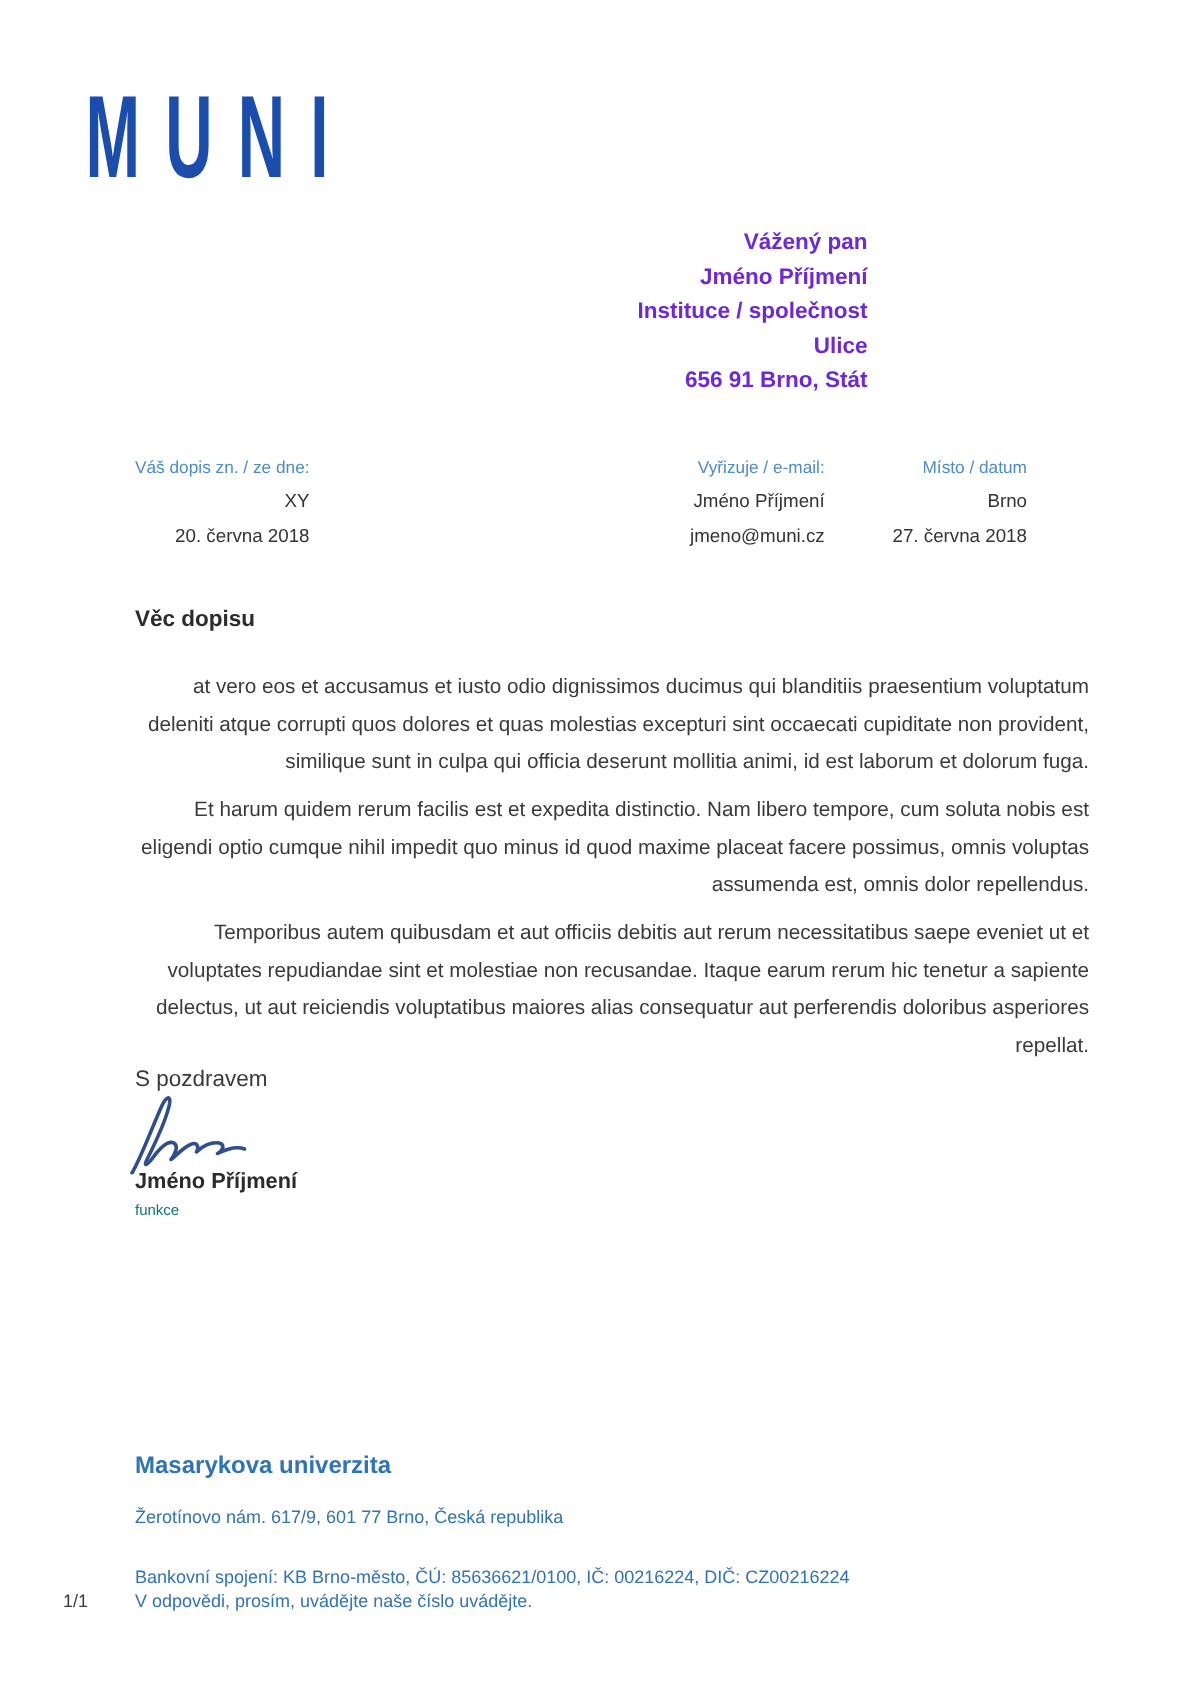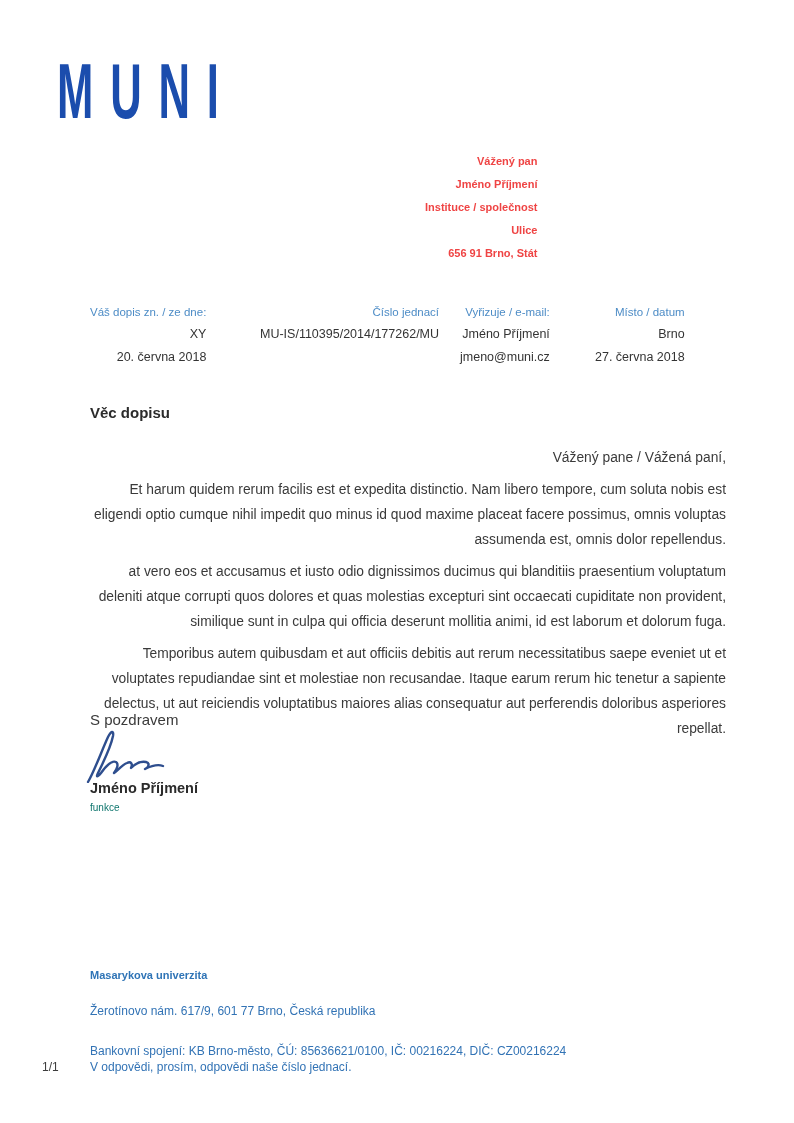--- a/index.html
+++ b/index.html
@@ -29,24 +29,24 @@
     transform: scaleX(0.56);
     transform-origin: 0 0;
     white-space: nowrap;
   }
 
   
   .recipient {
     position: absolute;
     left: 425px;
     top: 150px;
-    font-size: 11px;
+    font-size: 15px;
     font-weight: 700;
     line-height: 23px;
-    color: #ef4444;
+    color: #6d28d9;
   }
 
   
   .meta { position: absolute; left: 0; top: 306px; width: 794px; height: 70px; font-size: 12.5px; }
   .meta-col { position: absolute; top: 0; }
   .meta-col-1 { left: 90px; }
   .meta-col-2 { left: 260px; }
   .meta-col-3 { left: 460px; }
   .meta-col-4 { left: 595px; }
   .meta-label { color: #4D8CC6; font-size: 11.5px; margin-bottom: 9px; }
@@ -75,21 +75,21 @@
 
   
   .closing { position: absolute; left: 90px; top: 711px; font-size: 15px; color: #3a3a3a; }
   .signature-svg { position: absolute; left: 84px; top: 728px; }
   .signer-name { position: absolute; left: 90px; top: 780px; font-size: 14.5px; font-weight: 700; color: #2b2b2b; }
   .signer-role { position: absolute; left: 90px; top: 802px; font-size: 10px; color: #0f766e; }
 
   
   .footer-uni {
     position: absolute; left: 90px; top: 969px;
-    font-size: 11px; font-weight: 700; color: #2F74B6;
+    font-size: 16px; font-weight: 700; color: #2F74B6;
   }
   .footer-line { position: absolute; left: 90px; font-size: 12px; color: #3273B5; }
   .footer-line-1 { top: 1004px; }
   .footer-line-2 { top: 1024px; }
   .footer-line-3 { top: 1044px; }
   .footer-line-4 { top: 1060px; }
   .page-number { position: absolute; left: 42px; top: 1060px; font-size: 12px; color: #3c3c3c; }
 </style>
 </head>
 <body>
@@ -105,52 +105,46 @@
     <div>Ulice</div>
     <div>656 91 Brno, Stát</div>
   </div>
 
   <div class="meta">
     <div class="meta-col meta-col-1">
       <div class="meta-label">Váš dopis zn. / ze dne:</div>
       <div class="meta-value">XY</div>
       <div class="meta-value">20. června 2018</div>
     </div>
-    <div class="meta-col meta-col-2">
-      <div class="meta-label">Číslo jednací</div>
-      <div class="meta-value">MU-IS/110395/2014/177262/MU</div>
-      <div class="meta-value"></div>
-    </div>
     <div class="meta-col meta-col-3">
       <div class="meta-label">Vyřizuje / e-mail:</div>
       <div class="meta-value">Jméno Příjmení</div>
       <div class="meta-value">jmeno@muni.cz</div>
     </div>
     <div class="meta-col meta-col-4">
       <div class="meta-label">Místo / datum</div>
       <div class="meta-value">Brno</div>
       <div class="meta-value">27. června 2018</div>
     </div>
   </div>
 
   <div class="subject">Věc dopisu</div>
 
   <div class="body-text">
-    <p class="salutation">Vážený pane / Vážená paní,</p>
+    <p>at vero eos et accusamus et iusto odio dignissimos ducimus qui blanditiis praesentium voluptatum deleniti atque corrupti quos dolores et quas molestias excepturi sint occaecati cupiditate non provident, similique sunt in culpa qui officia deserunt mollitia animi, id est laborum et dolorum fuga.</p>
     <p>Et harum quidem rerum facilis est et expedita distinctio. Nam libero tempore, cum soluta nobis est eligendi optio cumque nihil impedit quo minus id quod maxime placeat facere possimus, omnis voluptas assumenda est, omnis dolor repellendus.</p>
-    <p>at vero eos et accusamus et iusto odio dignissimos ducimus qui blanditiis praesentium voluptatum deleniti atque corrupti quos dolores et quas molestias excepturi sint occaecati cupiditate non provident, similique sunt in culpa qui officia deserunt mollitia animi, id est laborum et dolorum fuga.</p>
     <p>Temporibus autem quibusdam et aut officiis debitis aut rerum necessitatibus saepe eveniet ut et voluptates repudiandae sint et molestiae non recusandae. Itaque earum rerum hic tenetur a sapiente delectus, ut aut reiciendis voluptatibus maiores alias consequatur aut perferendis doloribus asperiores repellat.</p>
   </div>
 
   <div class="closing">S pozdravem</div>
   <svg class="signature-svg" width="120" height="55" viewBox="0 0 120 55">
     <path d="M4,54 C10,44 18,22 24,9 C27,3 30,2 29,8 C27,18 20,33 14,45 C12,49 13,50 17,45 C22,38 28,32 32,34 C35,36 33,41 30,45 C33,43 38,37 43,35 C47,33 49,36 47,40 C51,36 57,33 62,34 C66,35 65,39 61,41 C67,38 74,36 79,38" fill="none" stroke="#2E4E8E" stroke-width="2.4" stroke-linecap="round" stroke-linejoin="round"></path>
   </svg>
   <div class="signer-name">Jméno Příjmení</div>
   <div class="signer-role">funkce</div>
 
   <div class="footer-uni">Masarykova univerzita</div>
   <div class="footer-line footer-line-1">Žerotínovo nám. 617/9, 601 77 Brno, Česká republika</div>
   <div class="footer-line footer-line-3">Bankovní spojení: KB Brno-město, ČÚ: 85636621/0100, IČ: 00216224, DIČ: CZ00216224</div>
-  <div class="footer-line footer-line-4">V odpovědi, prosím, odpovědi naše číslo jednací.</div>
+  <div class="footer-line footer-line-4">V odpovědi, prosím, uvádějte naše číslo uvádějte.</div>
   <div class="page-number">1/1</div>
 
 </div>
 
 </body></html>

